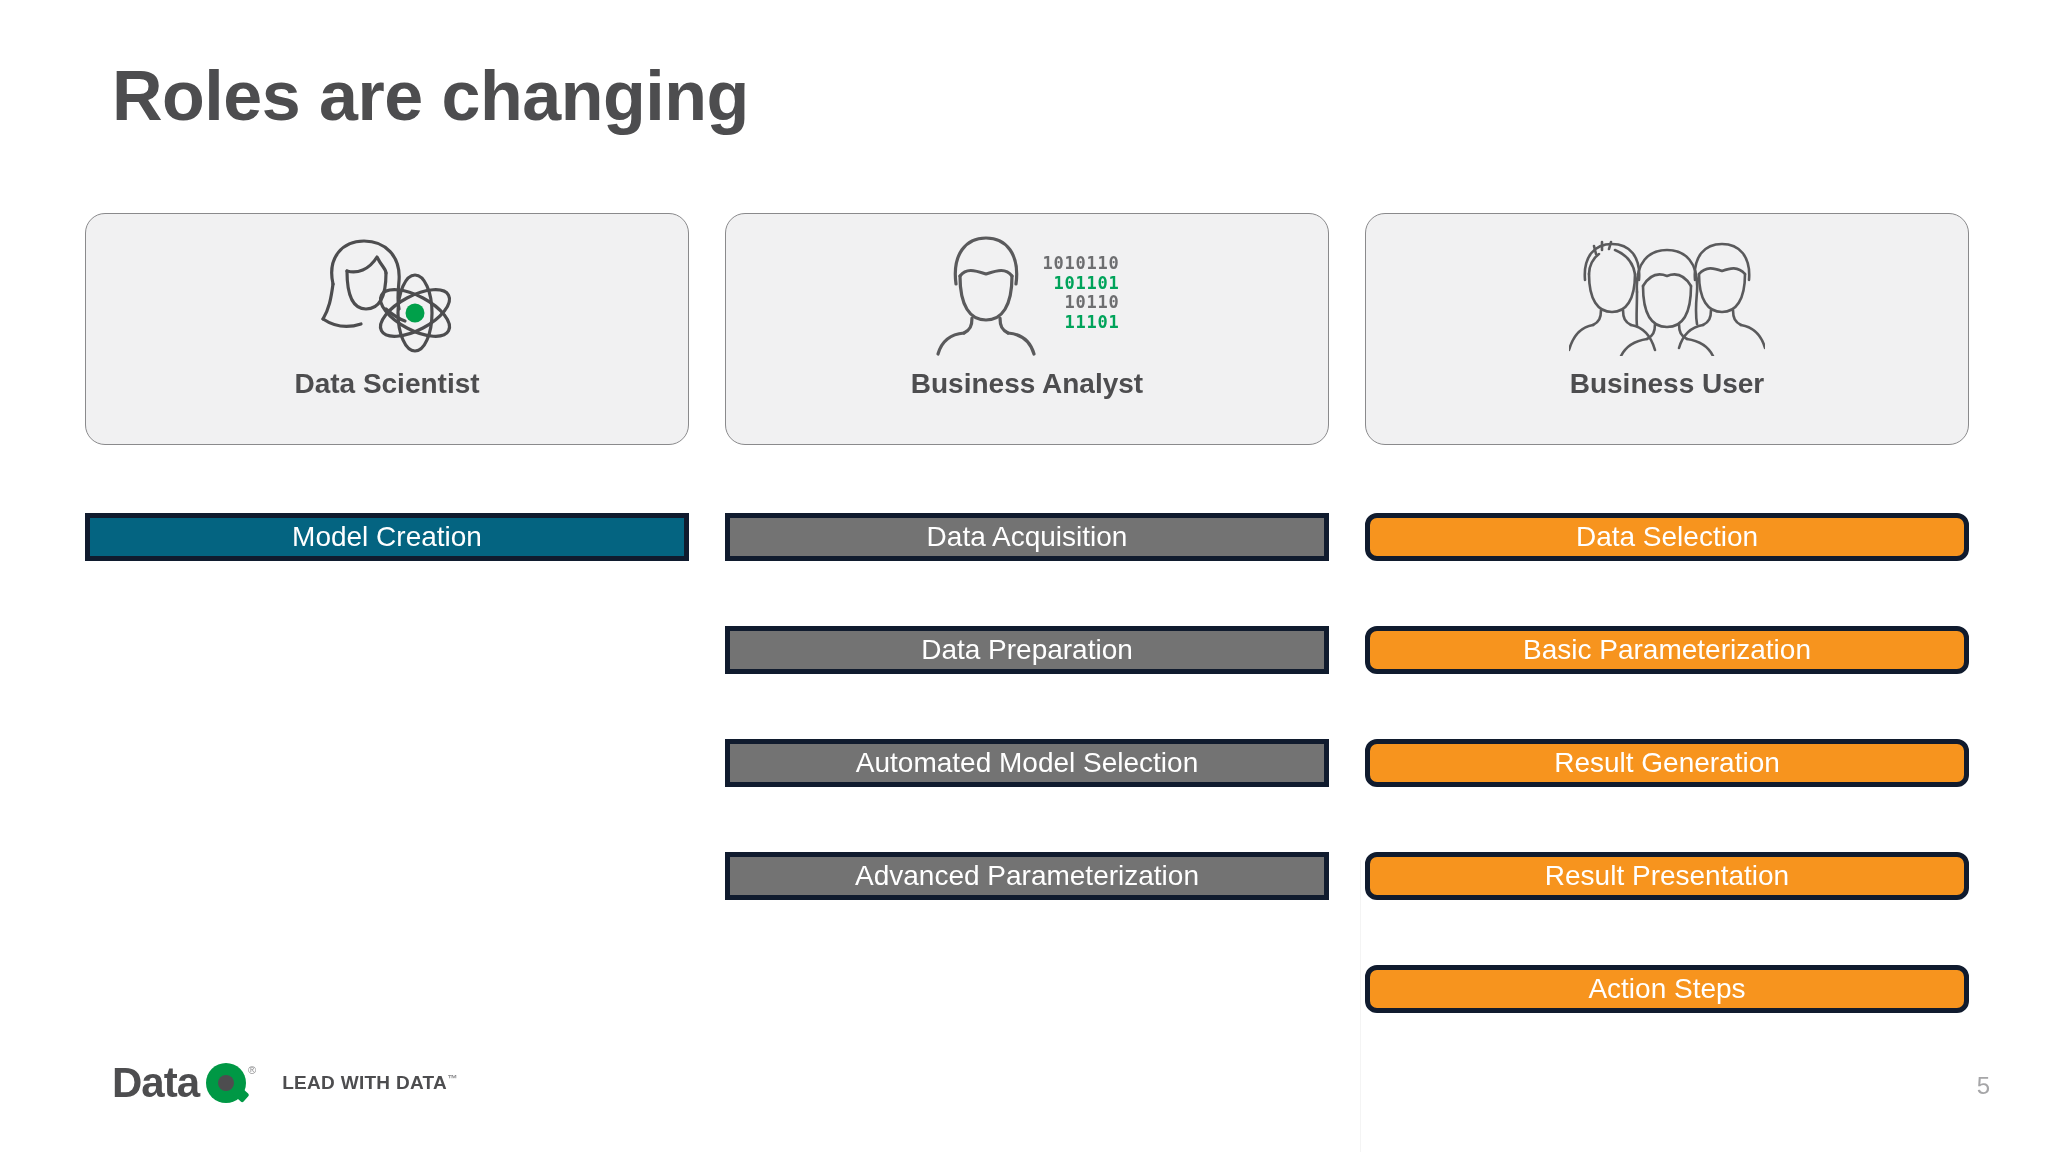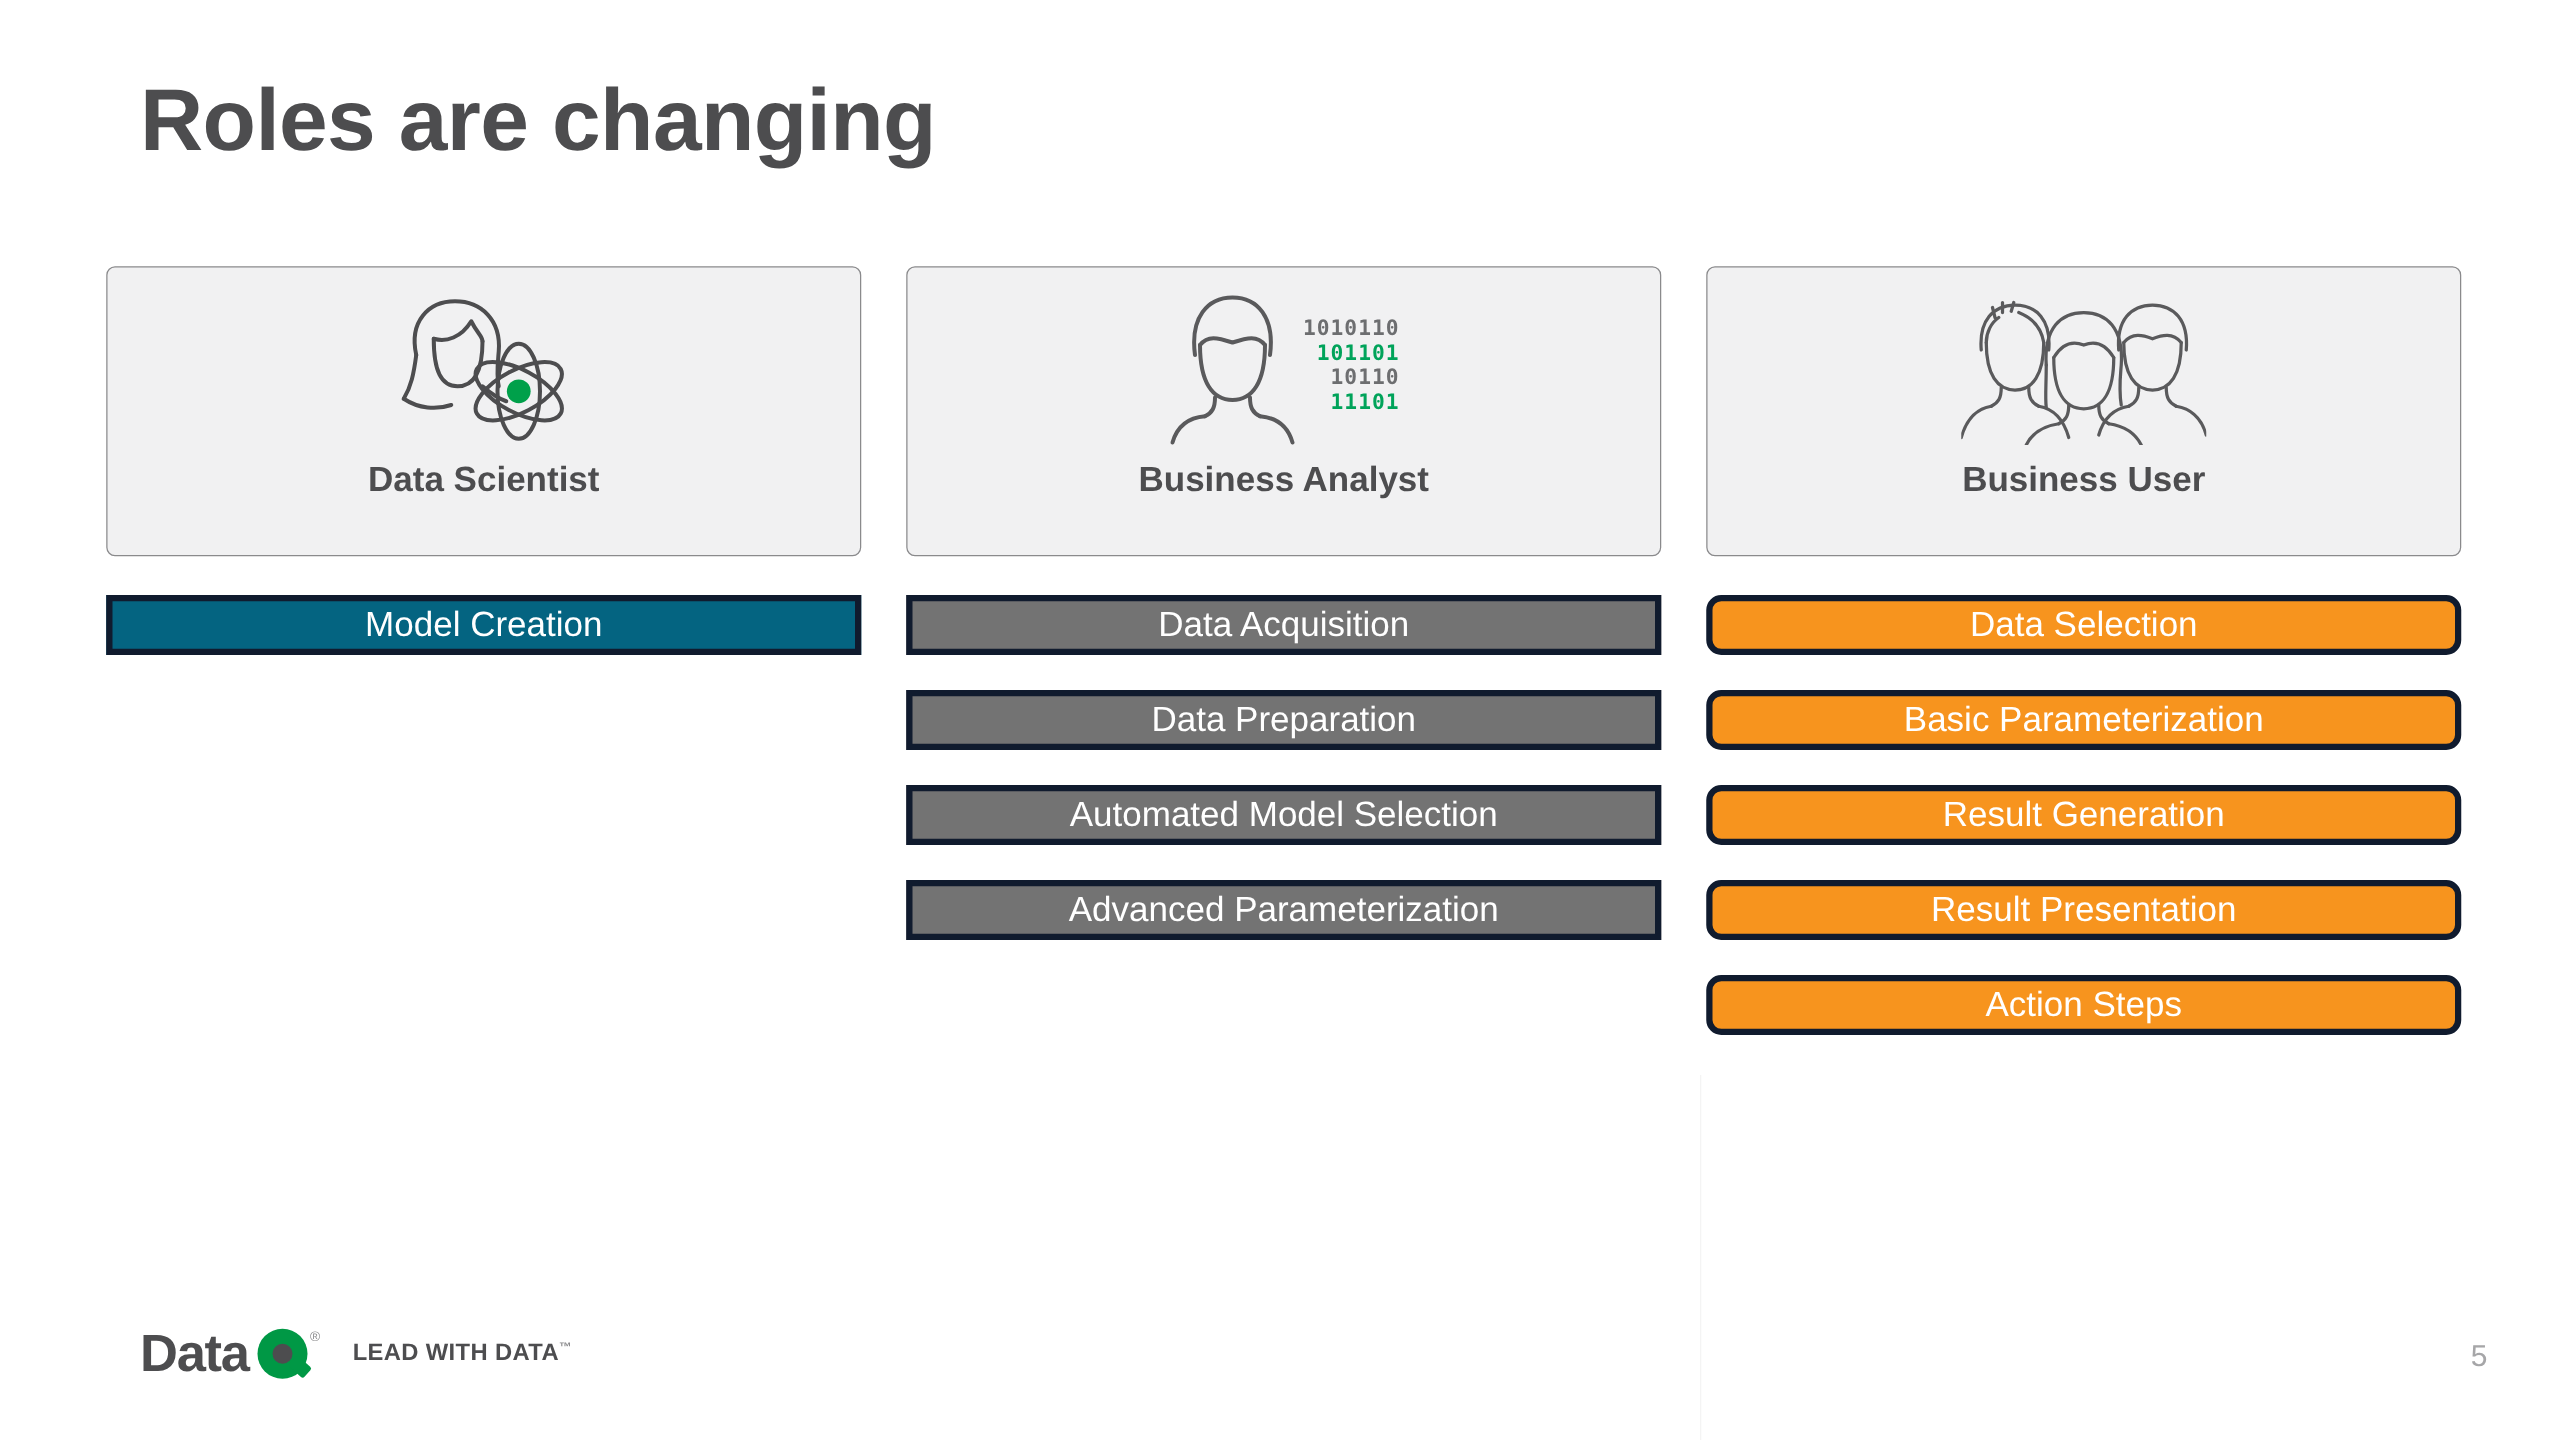--- a/index.html
+++ b/index.html
@@ -48,21 +48,21 @@
   #column-2 { left: 1365px; width: 604px; }
 
   
   .role-card {
     position: relative;
     width: 100%;
     height: 232px;
     box-sizing: border-box;
     background: #f1f1f2;
     border: 1.4px solid #8a8a8c;
-    border-radius: 7px;
+    border-radius: 20px;
     display: flex;
     flex-direction: column;
     align-items: center;
     justify-content: flex-start;
   }
   .role-icon {
     height: 132px;
     margin-top: 12px;
     display: flex;
     align-items: center;
@@ -104,20 +104,21 @@
     height: 48px;
     margin-bottom: 28px;
     border: 5px solid #101b2e;
     display: flex;
     align-items: center;
     justify-content: center;
     color: #ffffff;
     font-size: 28px;
     line-height: 1;
     white-space: nowrap;
+    margin-top: 37px;
   }
   .task-bar:last-child { margin-bottom: 0; }
 
   .bar-teal   { background: #046481; }
   .bar-blue   { background: #737373; }
   .bar-orange { background: #f7941e; border-radius: 12px; }
 
   
   #footer-logo {
     position: absolute;

